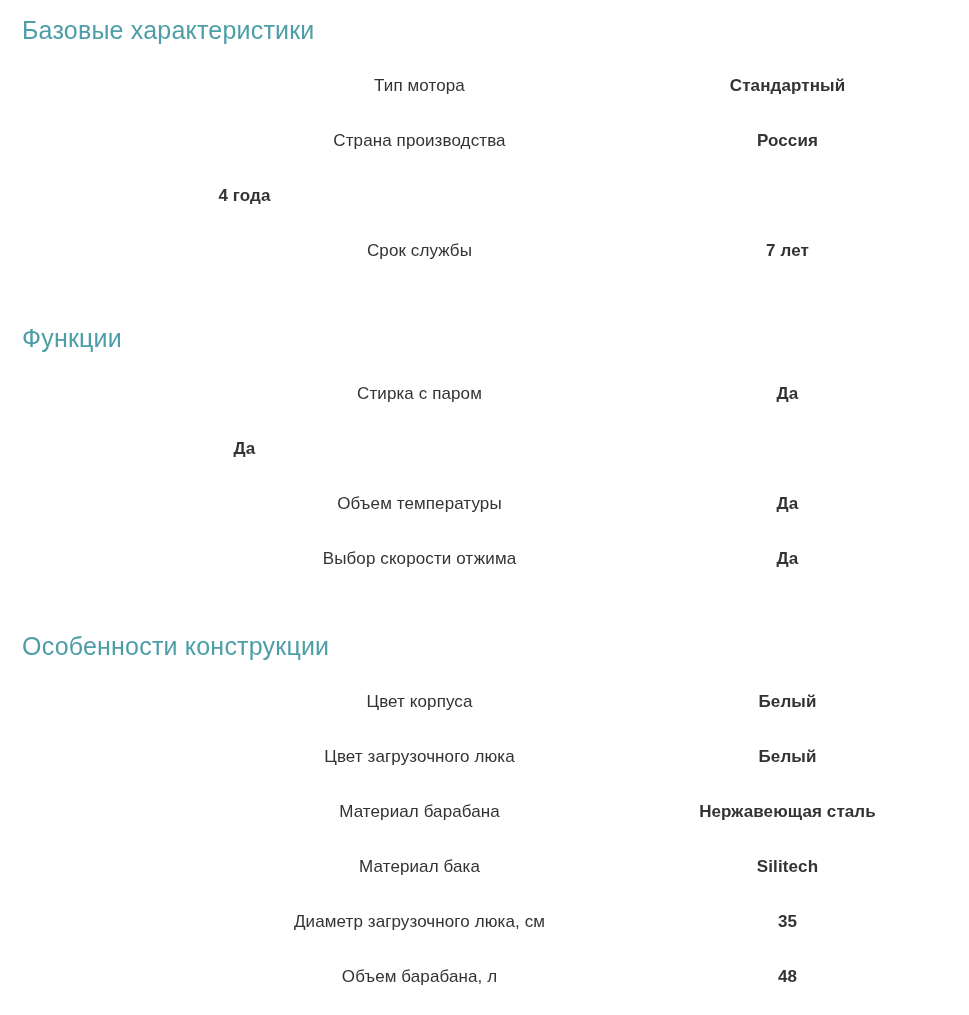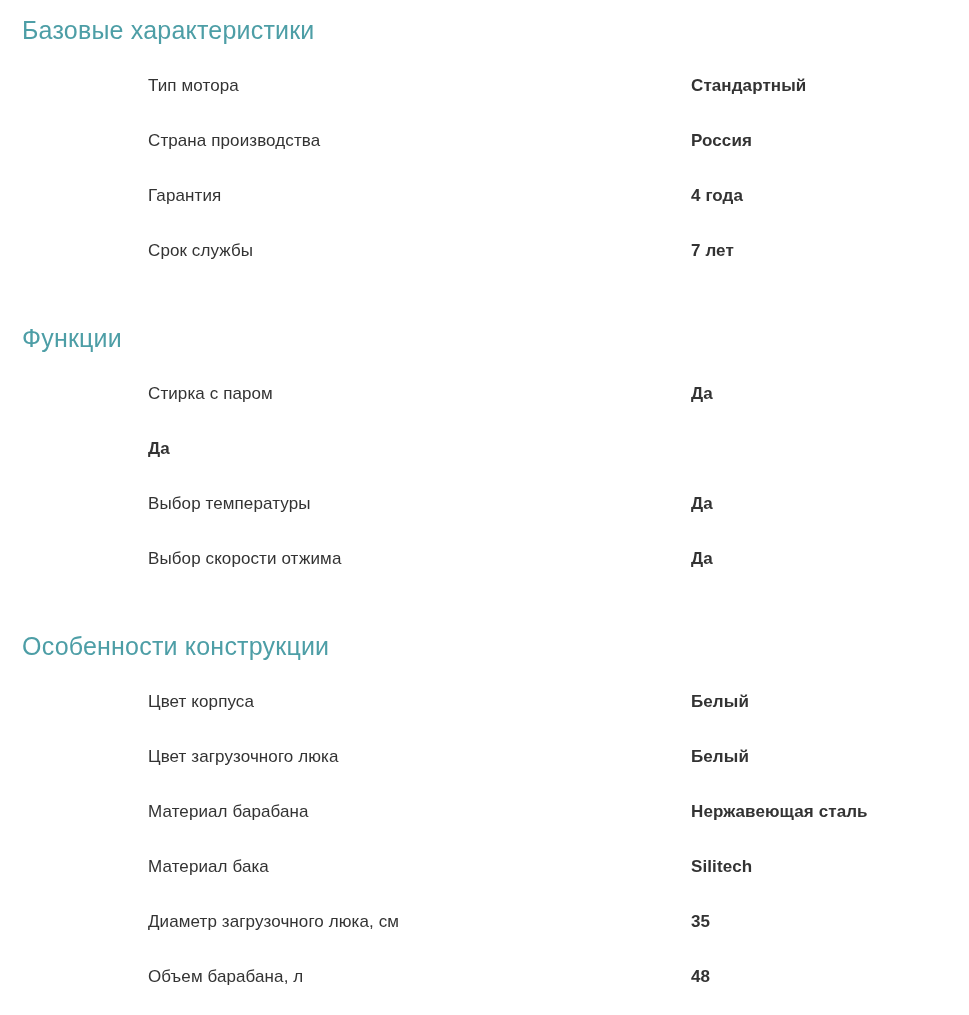--- a/index.html
+++ b/index.html
@@ -33,20 +33,21 @@
   .rows {
     margin: 0;
   }
   .row {
     display: flex;
     align-items: center;
     height: 55px;
     padding-left: 148px;
     padding-right: 8px;
     box-sizing: border-box;
+    text-align: center;
   }
   .label {
     flex: 1 1 auto;
     font-size: 17px;
     font-weight: 400;
     color: #333333;
     letter-spacing: 0.1px;
   }
   .value {
     flex: 0 0 193px;
@@ -75,21 +76,20 @@
     <div class="label">Тип мотора</div>
     <div class="value">Стандартный</div>
   </div>
 
   <div class="row">
     <div class="label">Страна производства</div>
     <div class="value">Россия</div>
   </div>
 
   <div class="row">
-    <div class="label">Гарантия</div>
     <div class="value">4 года</div>
   </div>
 
   <div class="row">
     <div class="label">Срок службы</div>
     <div class="value">7 лет</div>
   </div>
 </div>
   </section>
 
@@ -99,21 +99,21 @@
   <div class="row">
     <div class="label">Стирка с паром</div>
     <div class="value">Да</div>
   </div>
 
   <div class="row">
     <div class="value">Да</div>
   </div>
 
   <div class="row">
-    <div class="label">Выбор температуры</div>
+    <div class="label">Объем температуры</div>
     <div class="value">Да</div>
   </div>
 
   <div class="row">
     <div class="label">Выбор скорости отжима</div>
     <div class="value">Да</div>
   </div>
 </div>
   </section>
 

